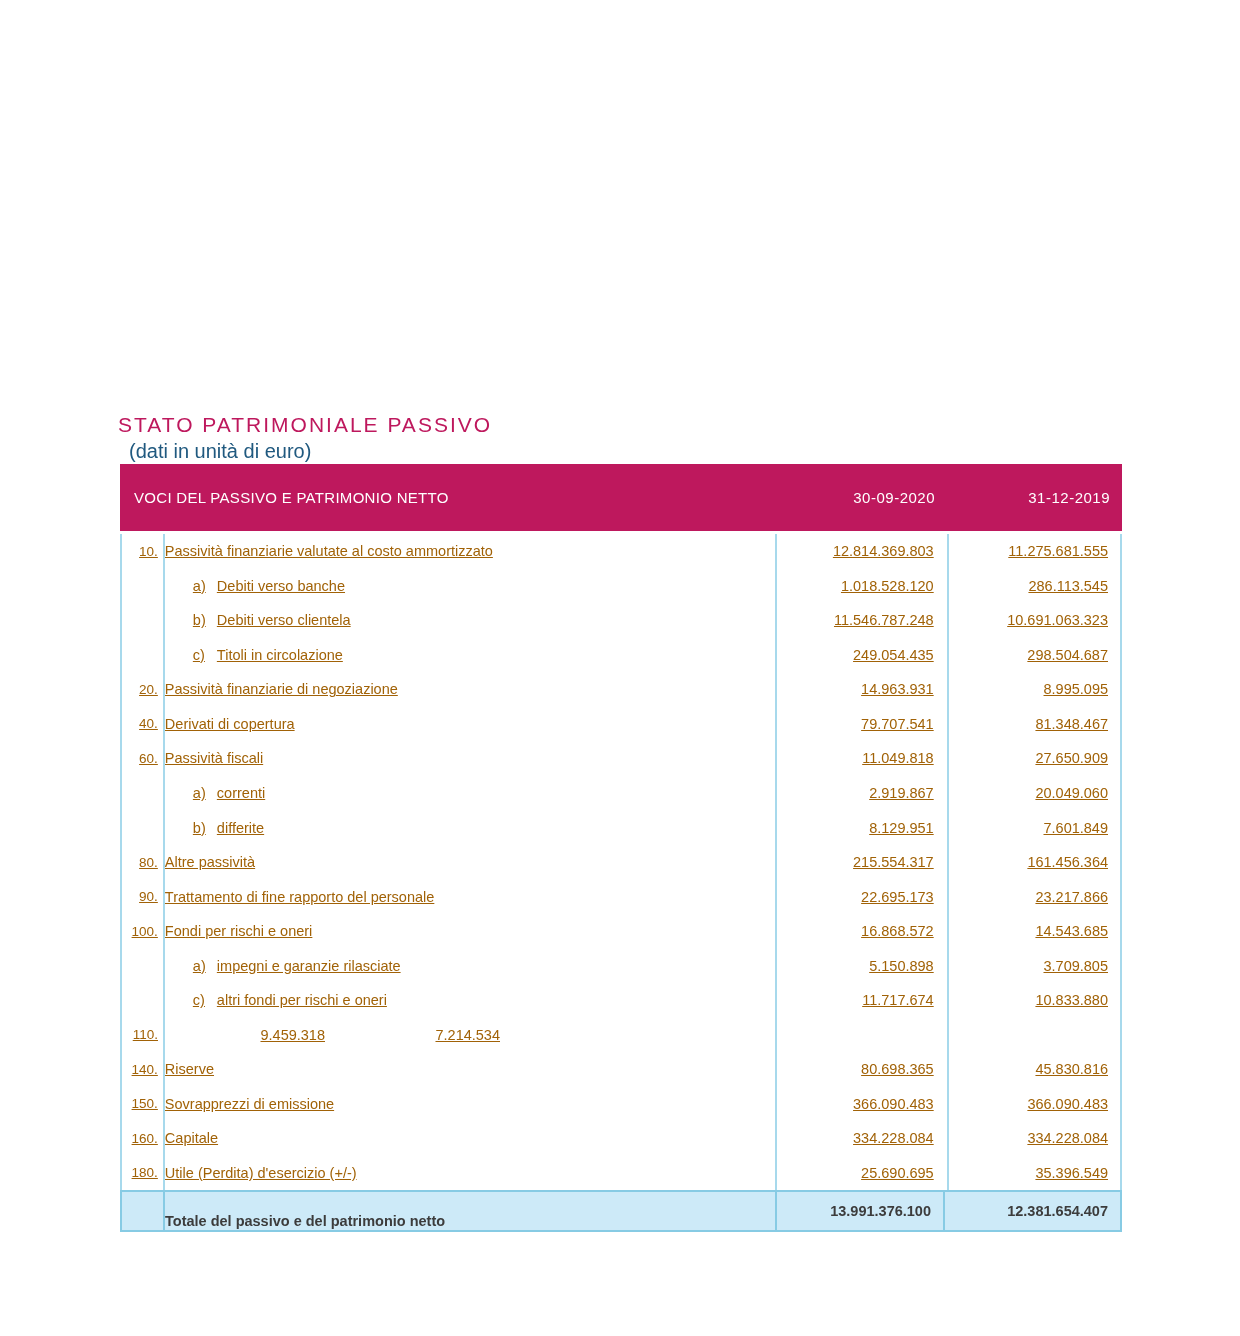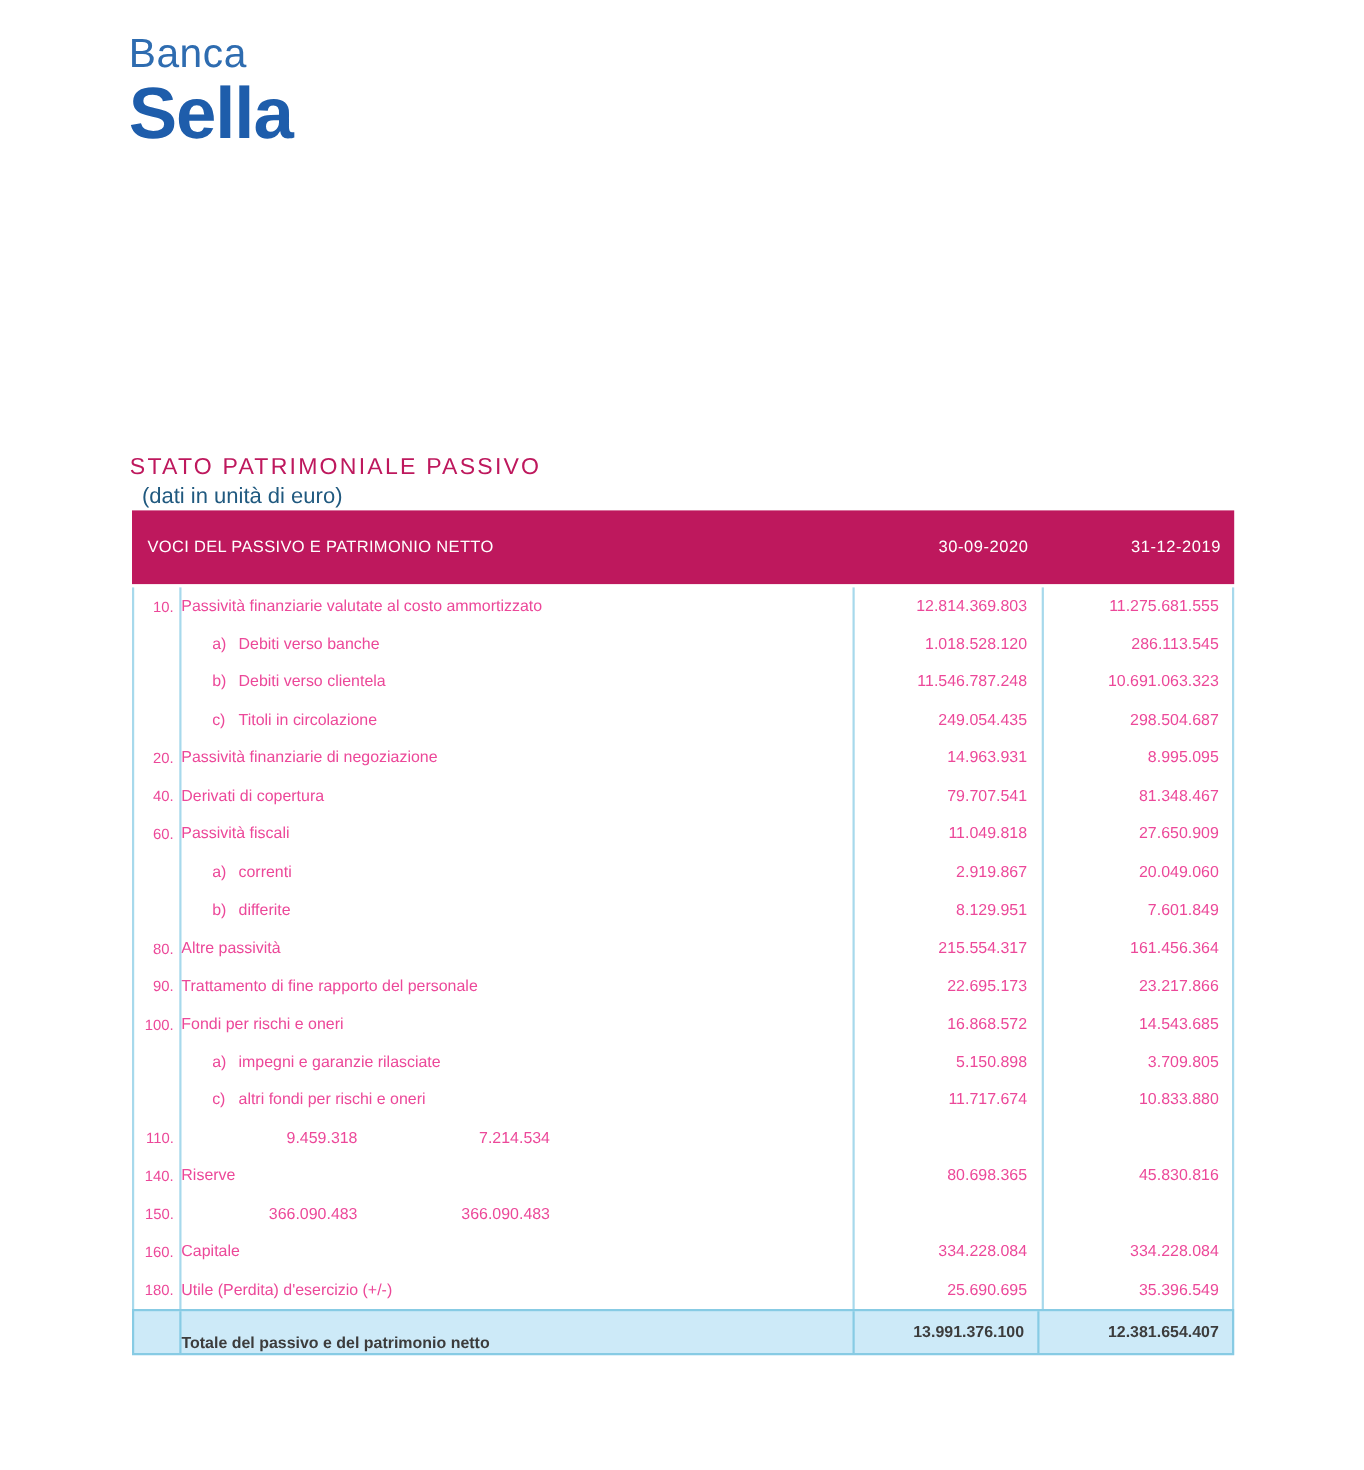--- a/index.html
+++ b/index.html
@@ -47,21 +47,21 @@
     position:absolute; left:120px; top:534px; width:1002px; height:656px;
     border-left:2px solid #a7d9ec; border-right:2px solid #a7d9ec;
     display:flex; flex-direction:column;
   }
   
   .vline { position:absolute; top:0; bottom:0; width:2px; background:#a7d9ec; }
   .vline.v1 { left:41px; }
   .vline.v2 { left:653px; }
   .vline.v3 { left:825px; }
 
-  .trow { flex:1; display:flex; align-items:center; font-size:14.5px; color:#ec4899; }
+  .trow { flex:1; display:flex; align-items:center; font-size:14.5px; color:#a16207;text-decoration:underline; }
   .c-num   { width:43px;  text-align:right; padding-right:7px; font-size:13.5px; }
   .c-label { width:612px; display:flex; }
   .c-label.sub { padding-left:28px; }
   .c-prefix { width:24px; flex:0 0 24px; }
   .c-v1 { width:172px; text-align:right; padding-right:12px; }
   .c-v2 { width:175px; text-align:right; padding-right:12px; }
 
   .trow-total {
     position:absolute; left:120px; top:1190px; width:1002px; height:42px;
     background:#cdeaf8; border:2px solid #87cbe4;
@@ -71,24 +71,20 @@
   .trow-total .c-num   { height:100%; border-right:2px solid #87cbe4; }
   .trow-total .c-label { width:610px;margin-top:19px; }
   .trow-total .c-v1 { width:170px; height:100%; border-left:2px solid #87cbe4; border-right:2px solid #87cbe4; display:flex; align-items:center; justify-content:flex-end; }
   .trow-total .c-v2 { width:175px; }
 </style>
 </head>
 <body>
 
 <div class="page">
 
-  <div class="logo">
-    <div class="logo-banca">Banca</div>
-    <div class="logo-sella">Sella</div>
-  </div>
 
   <div class="doc-title">STATO PATRIMONIALE PASSIVO</div>
   <div class="doc-subtitle">(dati in unità di euro)</div>
 
   <div class="thead">
     <div class="h-label">VOCI DEL PASSIVO E PATRIMONIO NETTO</div>
     <div class="h-col1">30-09-2020</div>
     <div class="h-col2">31-12-2019</div>
   </div>
 
@@ -223,20 +219,23 @@
       <div class="trow">
         <div class="c-num">140.</div>
         <div class="c-label">
           <span>Riserve</span>
         </div>
         <div class="c-v1">80.698.365</div>
         <div class="c-v2">45.830.816</div>
       </div>
       <div class="trow">
         <div class="c-num">150.</div>
+        <div class="c-label">
+          <span>Sovrapprezzi di emissione</span>
+        </div>
         <div class="c-v1">366.090.483</div>
         <div class="c-v2">366.090.483</div>
       </div>
       <div class="trow">
         <div class="c-num">160.</div>
         <div class="c-label">
           <span>Capitale</span>
         </div>
         <div class="c-v1">334.228.084</div>
         <div class="c-v2">334.228.084</div>

